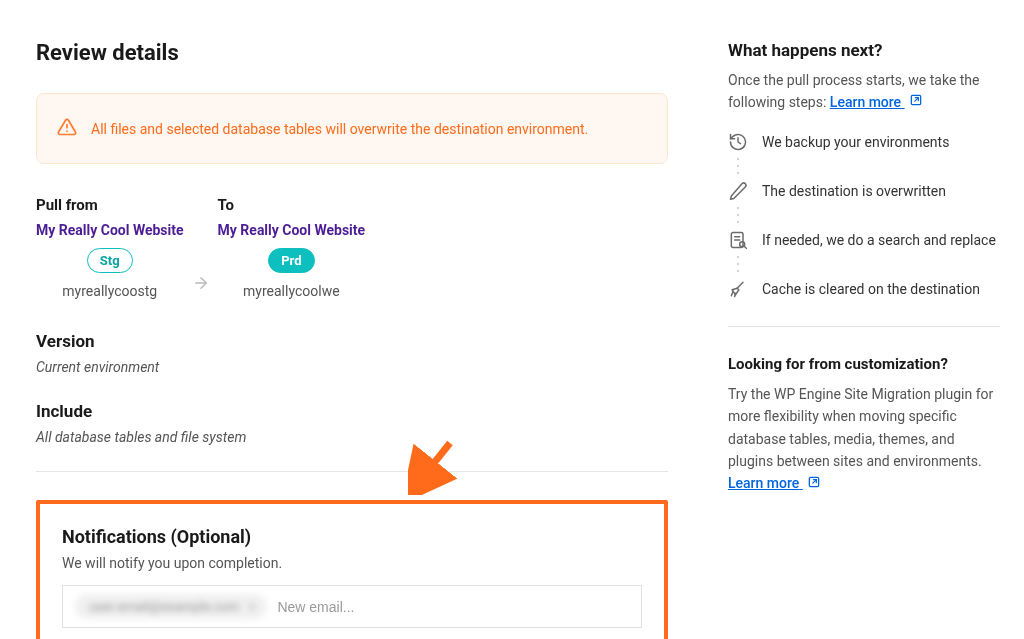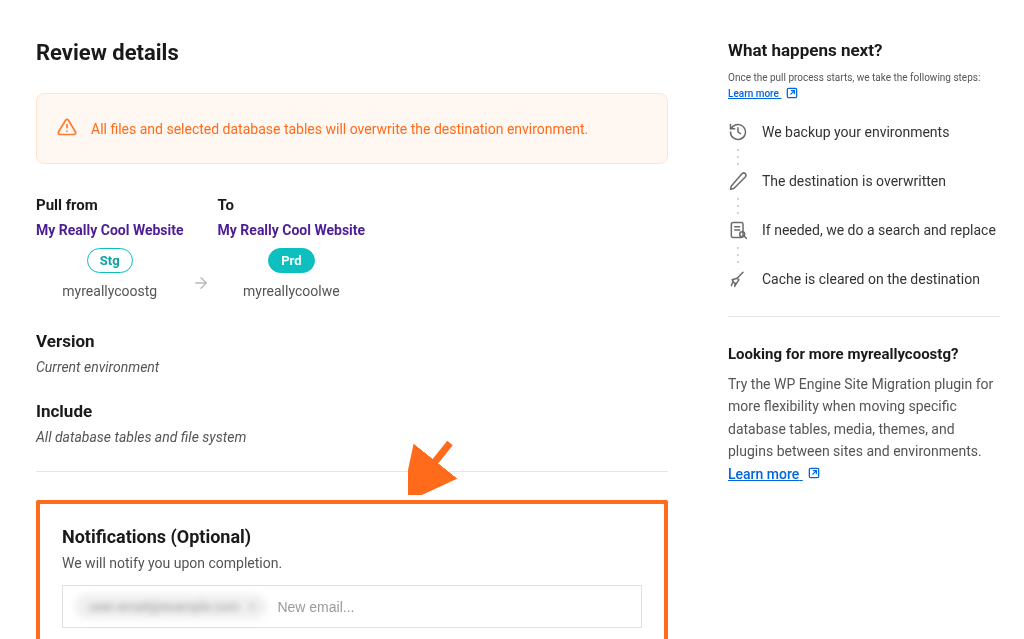--- a/index.html
+++ b/index.html
@@ -188,21 +188,21 @@
       pointer-events: none;
     }
     
     .side-title {
       font-size: 17px;
       font-weight: 700;
       margin-bottom: 10px;
     }
     .side-intro {
       color: #555;
-      font-size: 10px;
+      font-size: 14px;
       line-height: 1.55;
       margin-bottom: 18px;
     }
     .link {
       color: #0066e0;
       text-decoration: underline;
       cursor: pointer;
       font-weight: 500;
     }
     .link-icon {
@@ -419,21 +419,21 @@
           <line x1="6" y1="15" x2="4" y2="20"></line>
           <line x1="9" y1="17" x2="8" y2="21"></line>
         </svg>
       </span>
       <span class="step-text">Cache is cleared on the destination</span>
     </li>
   </ul>
 
   <hr class="side-divider">
 
-  <div class="side-sub-title">Looking for more myreallycoostg?</div>
+  <div class="side-sub-title">Looking for from customization?</div>
   <p class="side-para">
     <span>Try the WP Engine Site Migration plugin for more flexibility when moving specific database tables, media, themes, and plugins between sites and environments.</span>
     <a class="link">
       <span>Learn more</span>
       <span class="link-icon">
         <svg width="14" height="14" viewBox="0 0 24 24" fill="none" stroke="#0066e0" stroke-width="2.2" stroke-linecap="round" stroke-linejoin="round">
           <rect x="4" y="4" width="16" height="16" rx="2" ry="2"></rect>
           <polyline points="10 14 16 8"></polyline>
           <polyline points="11 8 16 8 16 13"></polyline>
         </svg>

